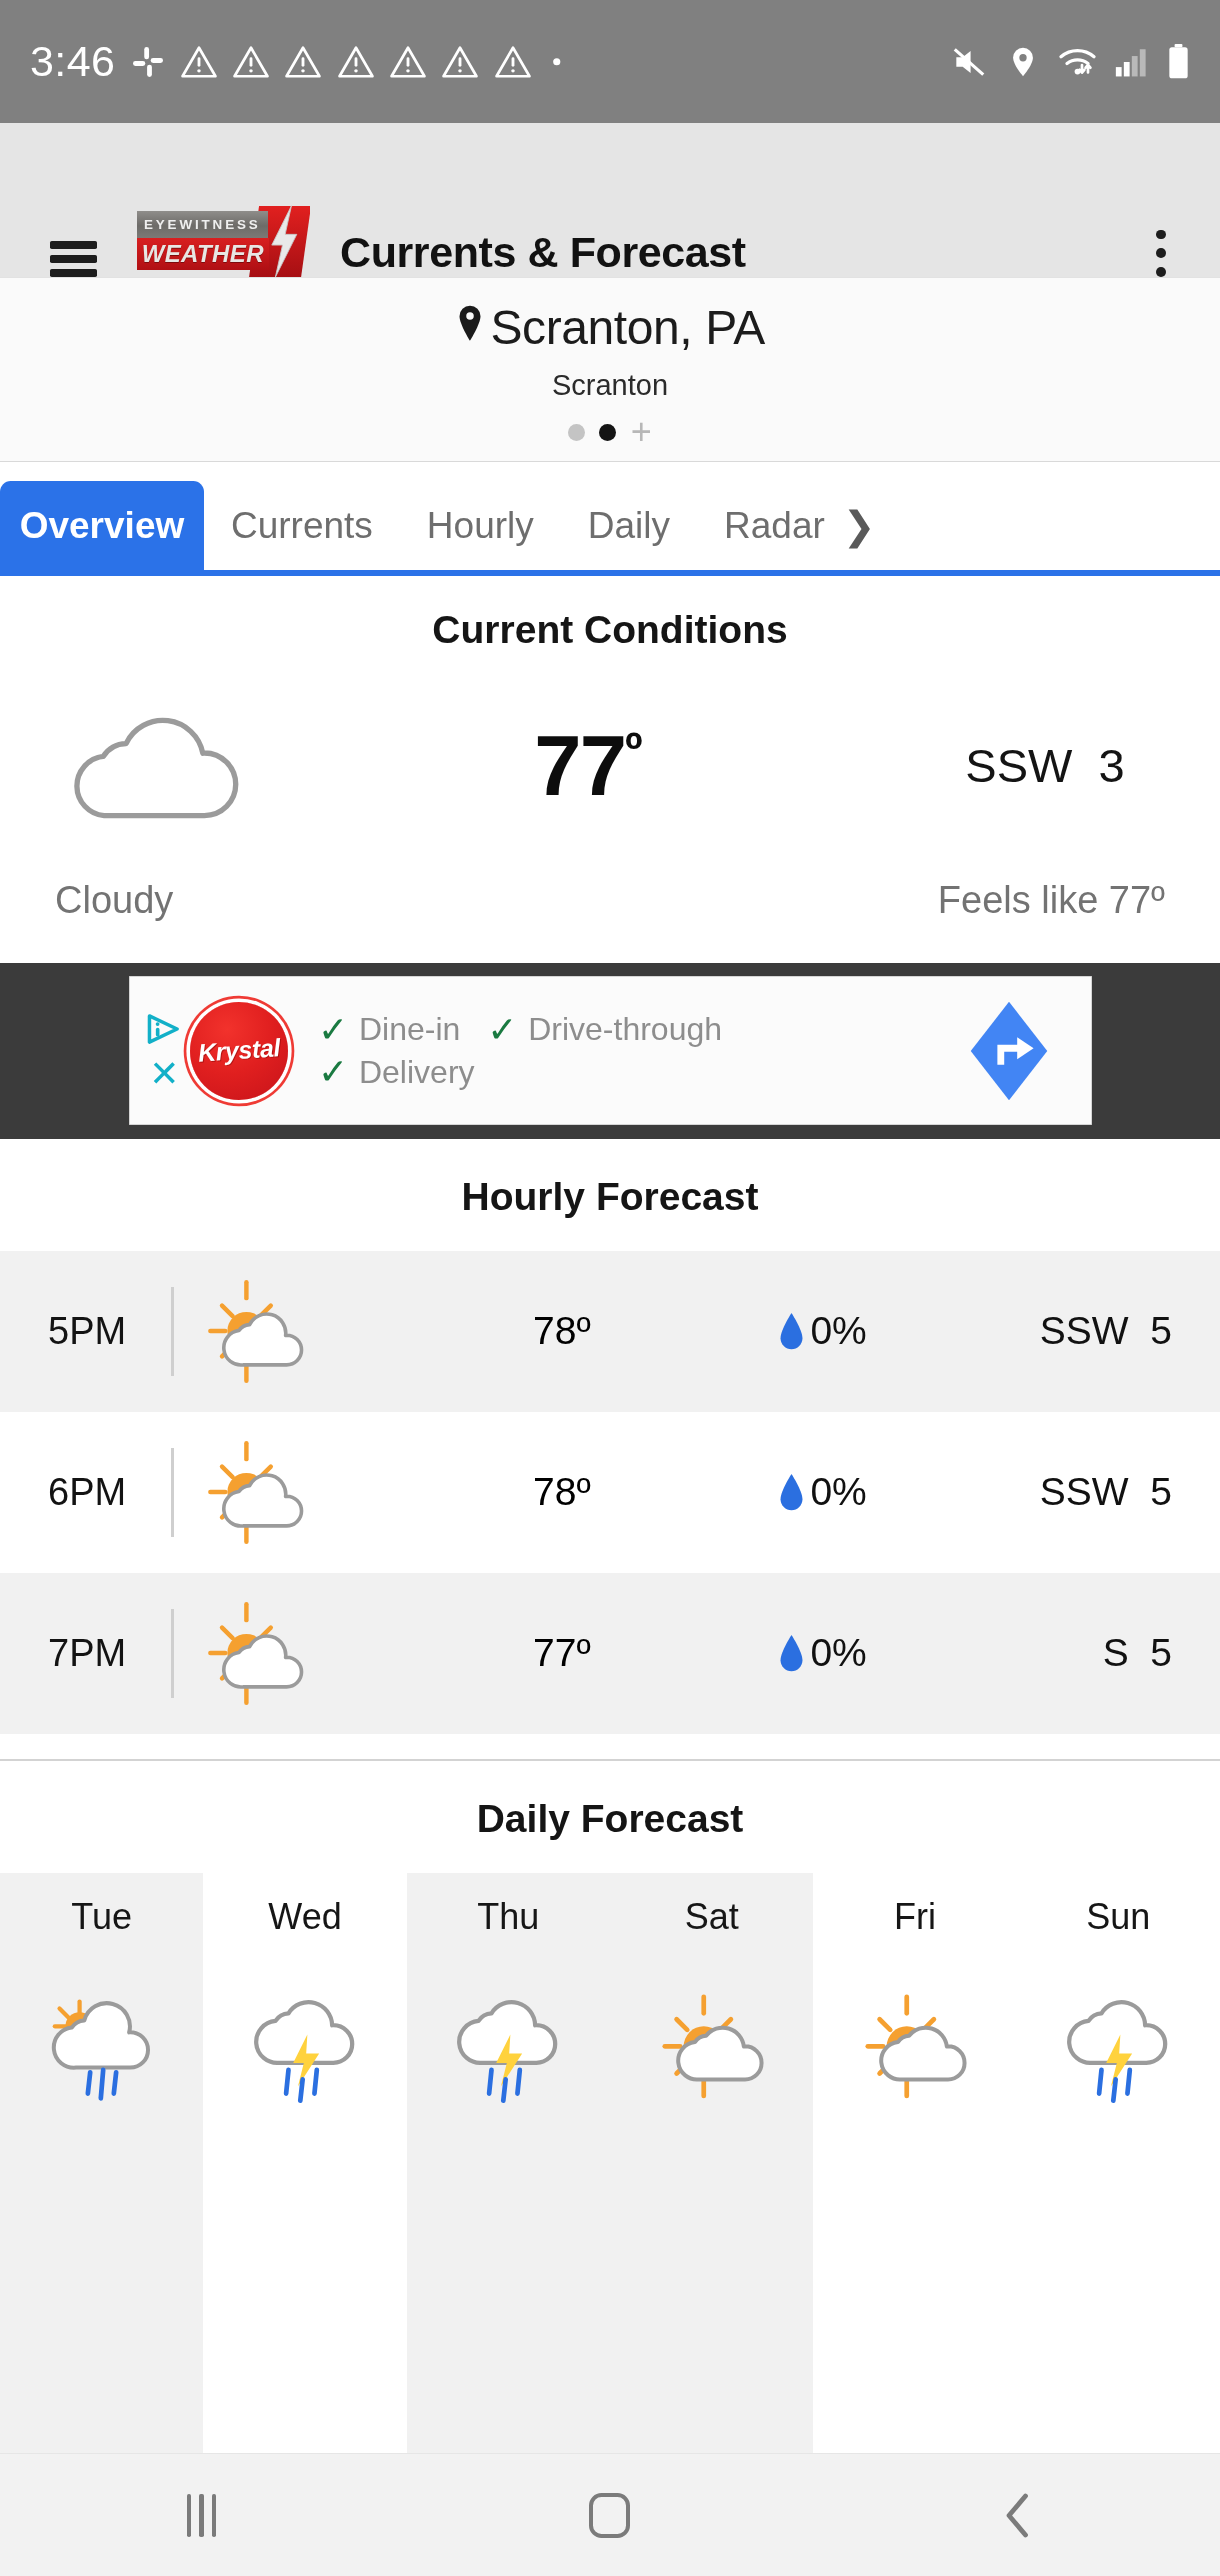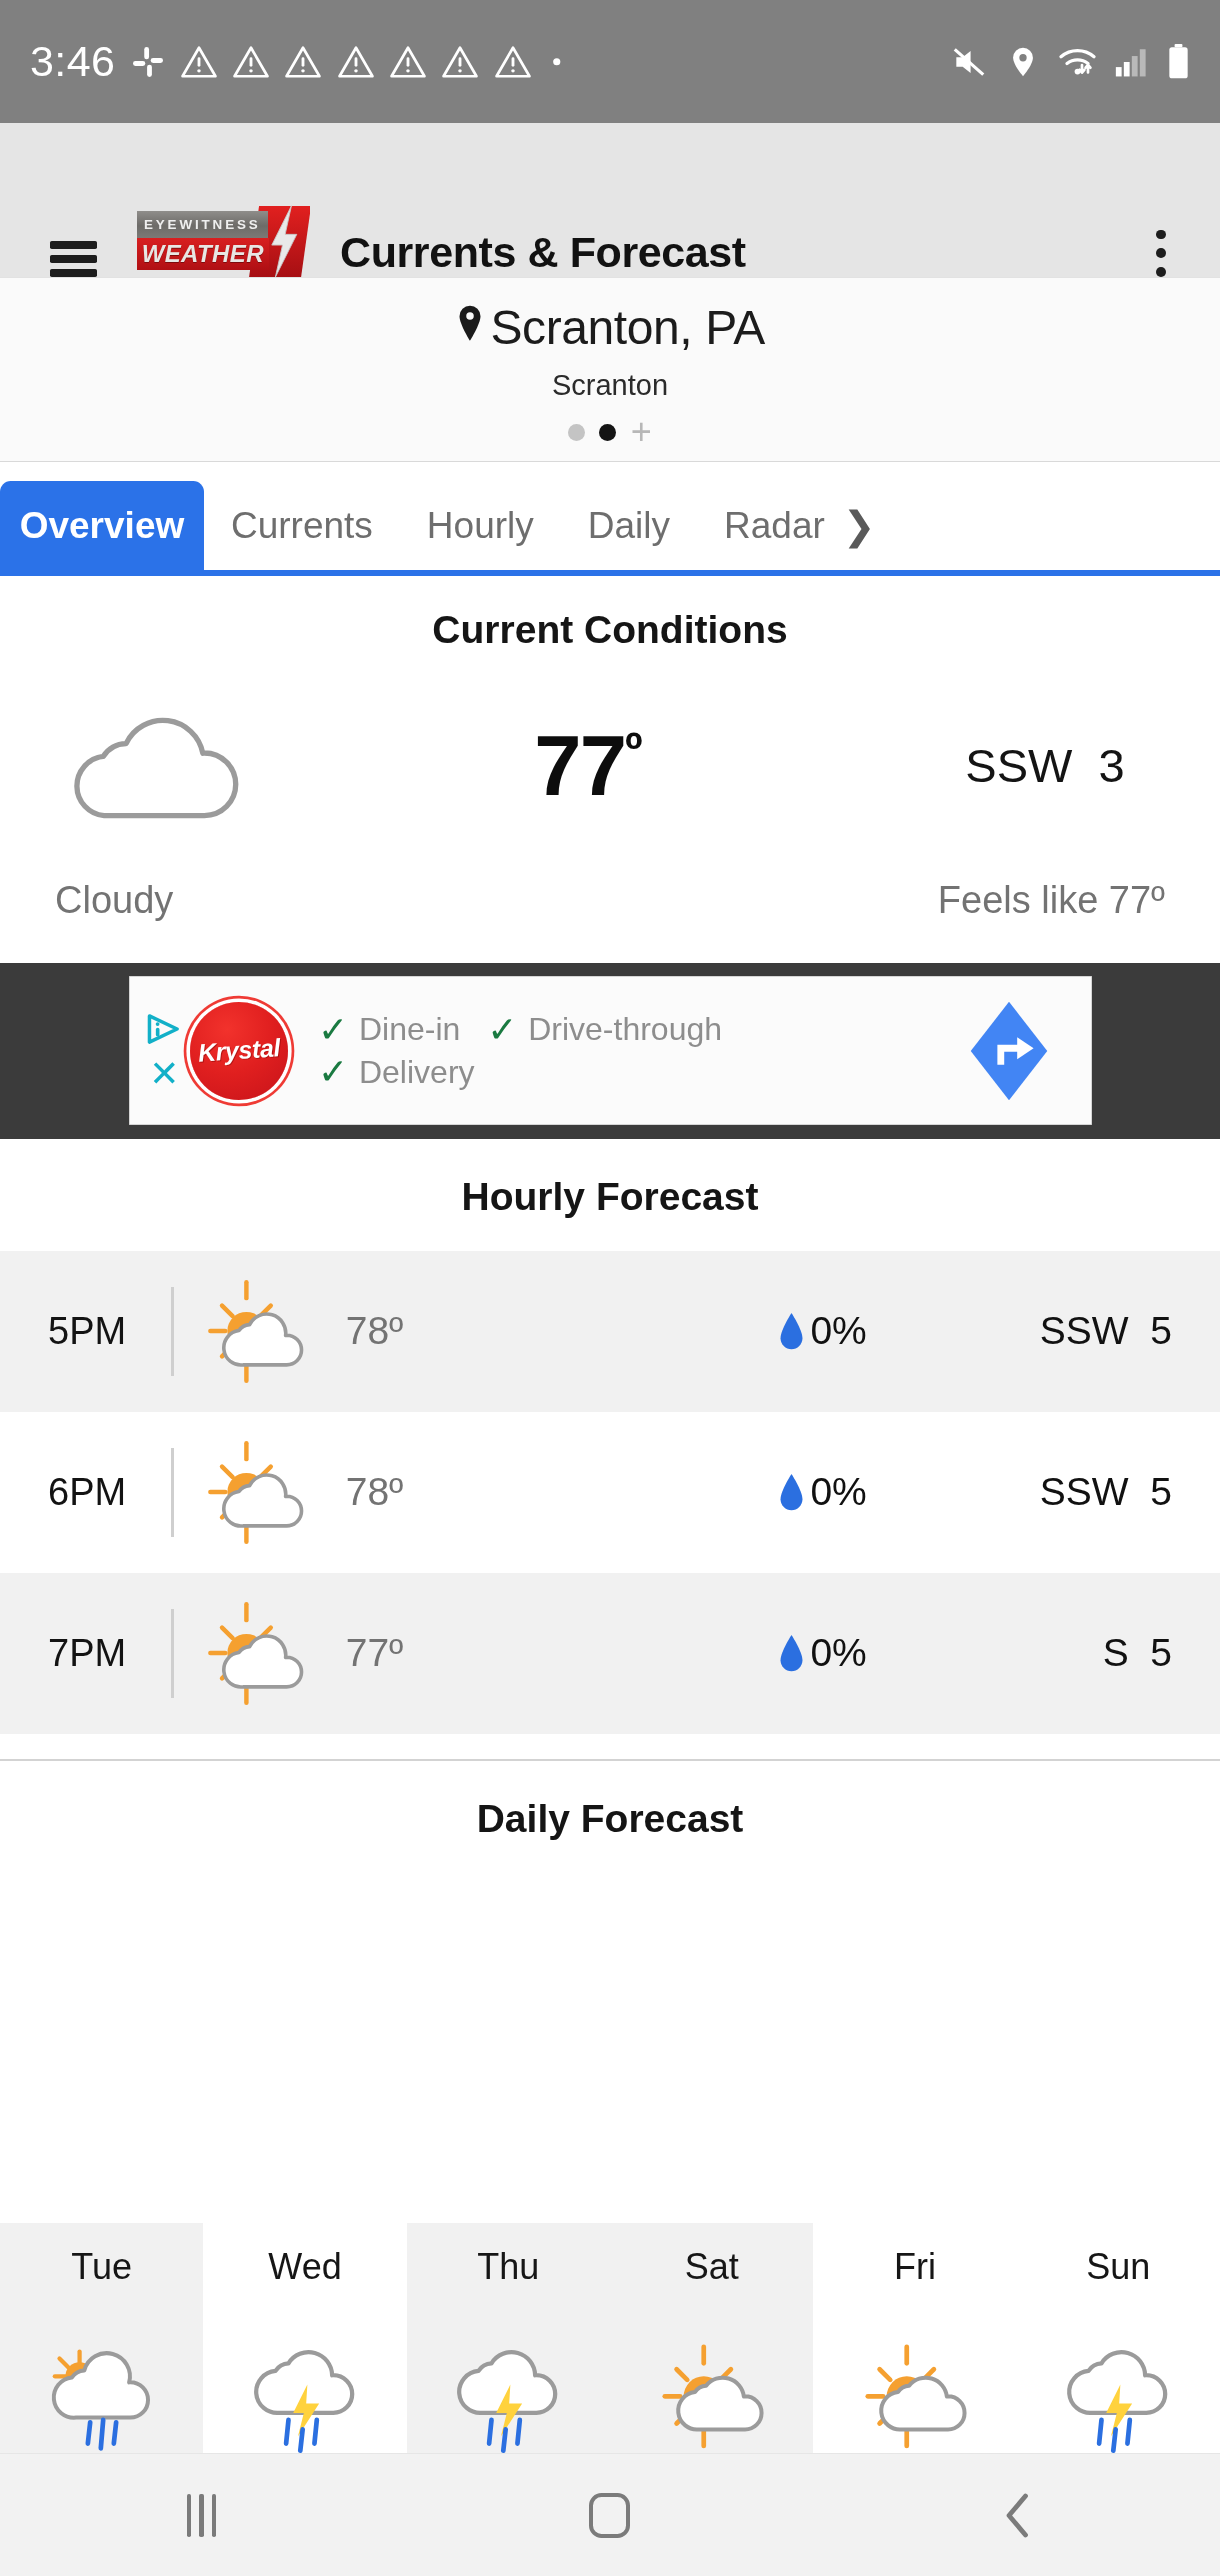--- a/index.html
+++ b/index.html
@@ -168,29 +168,29 @@
   .sec-title{ text-align:center; font-size:39px; font-weight:700; color:#151515;
     padding:36px 0 32px; background:#ffffff; }
   .hour-row{
     display:flex; align-items:center; height:161px; padding:0 48px;
   }
   .hour-row.odd{ background:#f1f1f1; }
   .hour-row.even{ background:#ffffff; }
   .h-time{ font-size:38px; color:#131313; width:114px; }
   .h-div{ width:2.7px; height:89px; background:#cfcfcf; margin:0 30px 0 9px; }
   .h-icon{ width:106px; flex:0 0 auto; }
-  .h-temp{ flex:1; font-size:39px; color:#737373; padding-left:36px; }
+  .h-temp{ flex:1; text-align:center; font-size:39px; color:#000000; padding-left:36px; }
   .h-pop{ display:flex; align-items:center; gap:5.4px; width:188px; justify-content:flex-start; }
   .h-pop .drop{ width:27px; height:41px; flex:0 0 auto; }
   .h-pop .pct{ font-size:39px; color:#111111; }
   .h-wind{ width:206px; text-align:right; font-size:39px; color:#111111; white-space:pre; }
 
   
   .daily-sep{ height:2.7px; background:#d3d3d3; margin-top:25px; }
-  .daily-grid{ display:flex; flex:1 1 auto;align-items:flex-end; }
+  .daily-grid{ display:flex; flex:1 1 auto; }
   .day{
     flex:1; display:flex; flex-direction:column; align-items:center;
     padding-top:23px;
   }
   .day.shade{ background:#f1f1f1; }
   .day-label{ font-size:36px; color:#161616; }
   .day-icon{ margin-top:47px; width:118px; height:118px; }
 
   
   .navbar{

